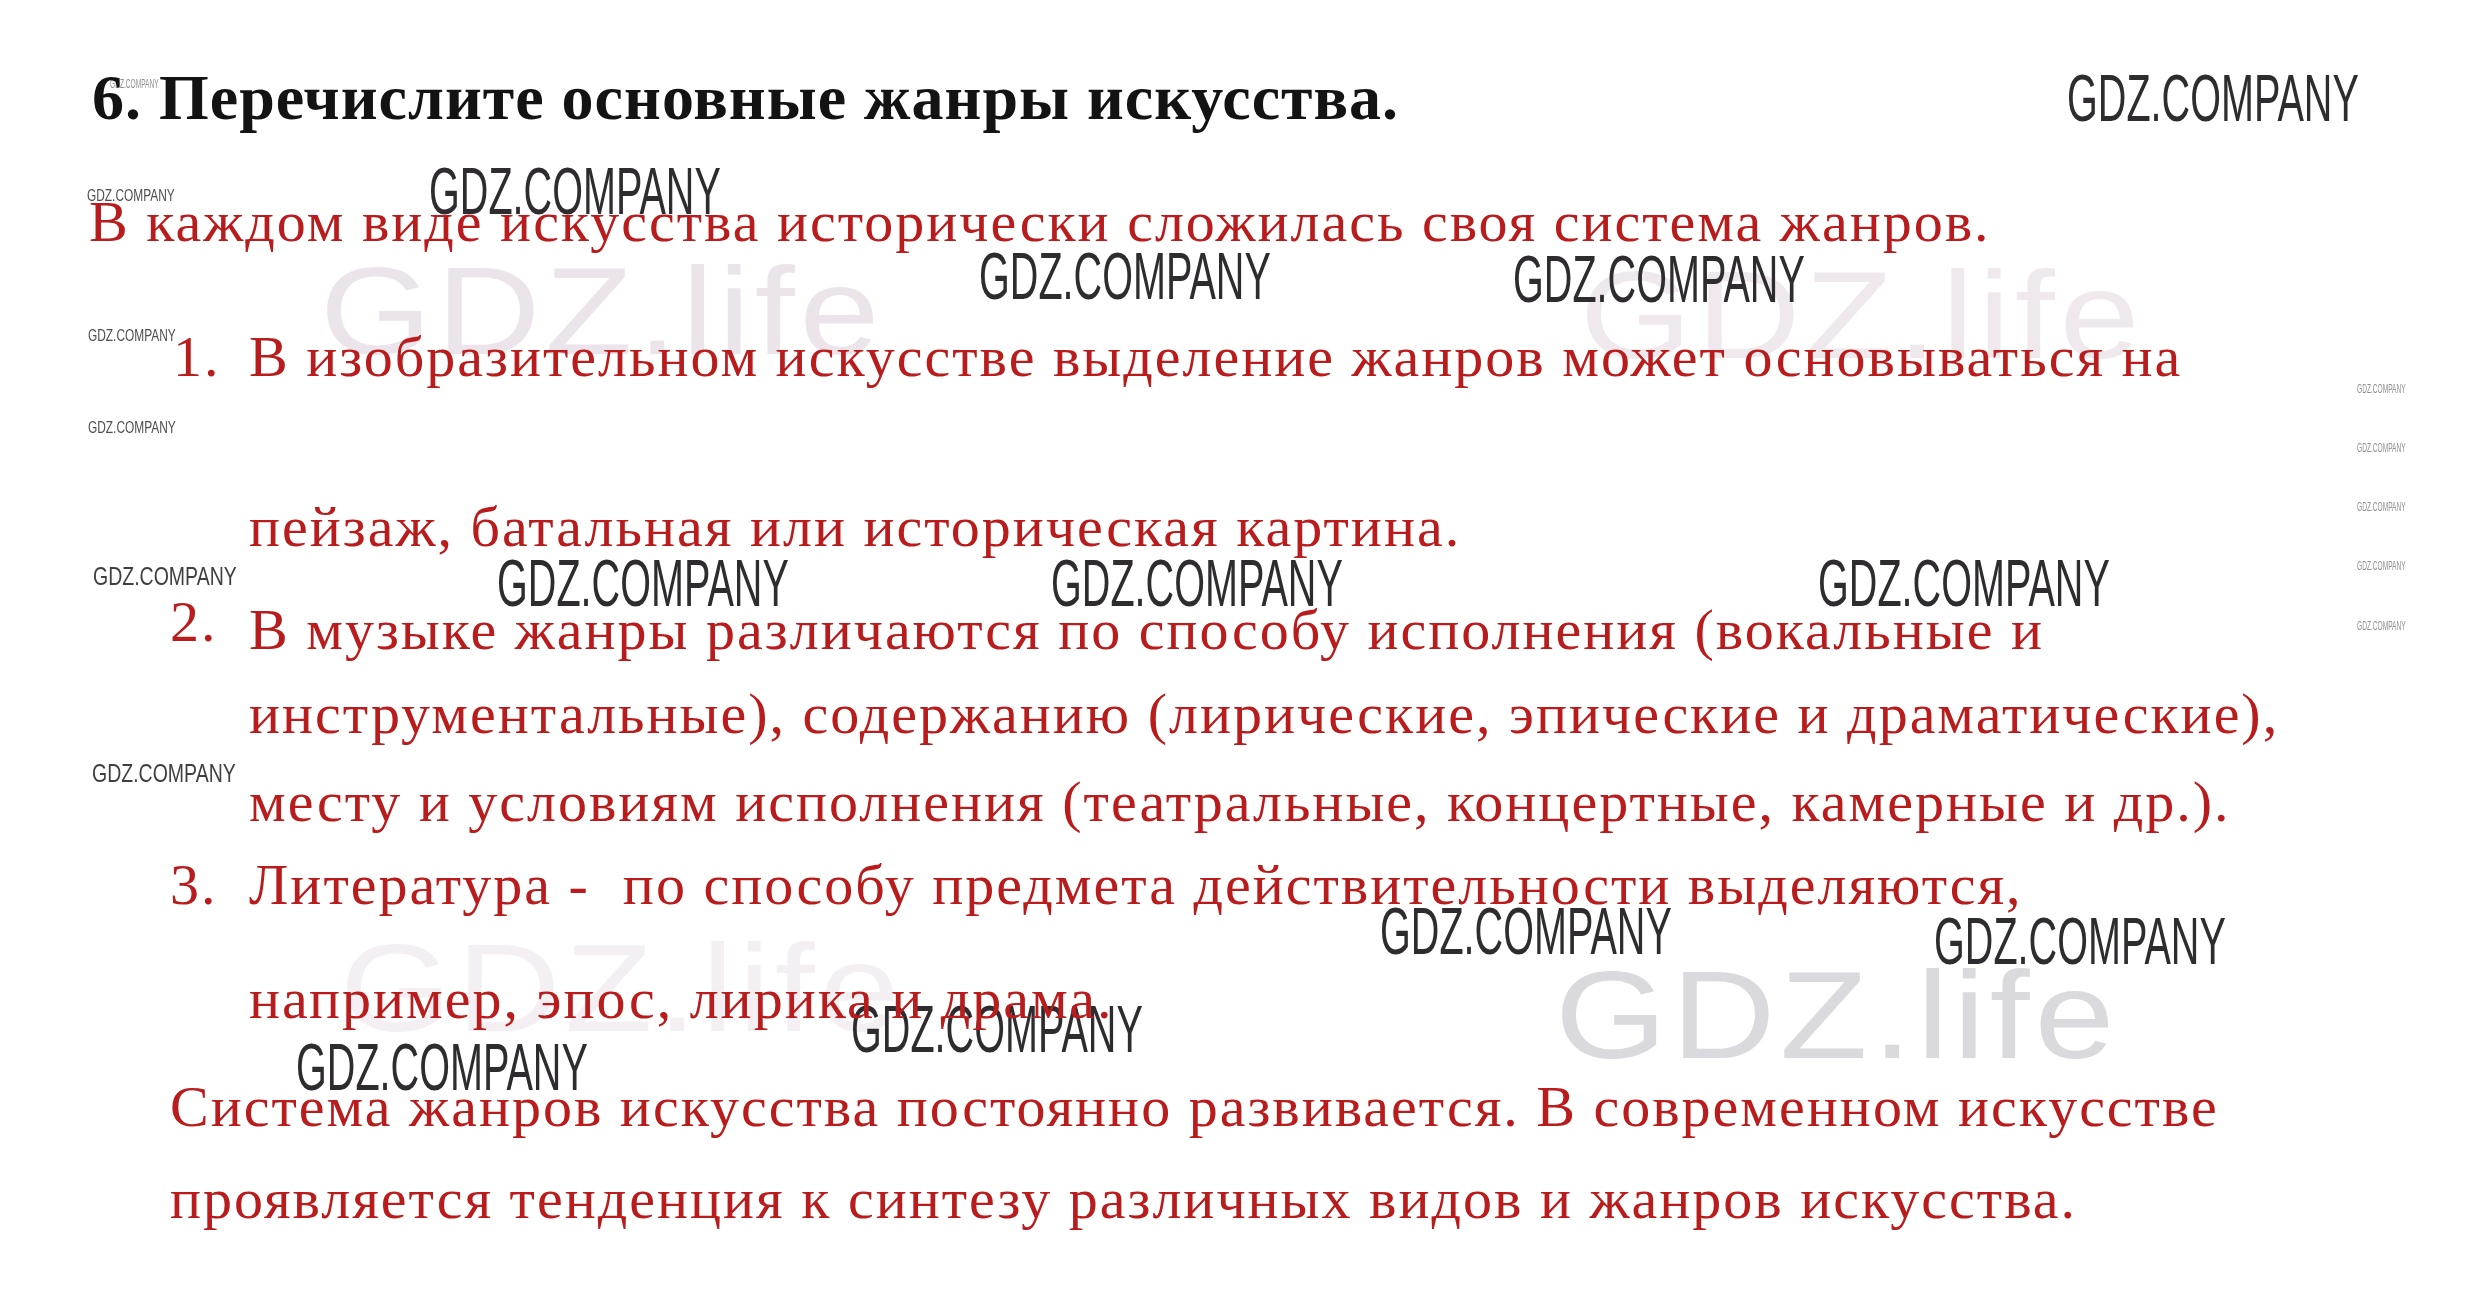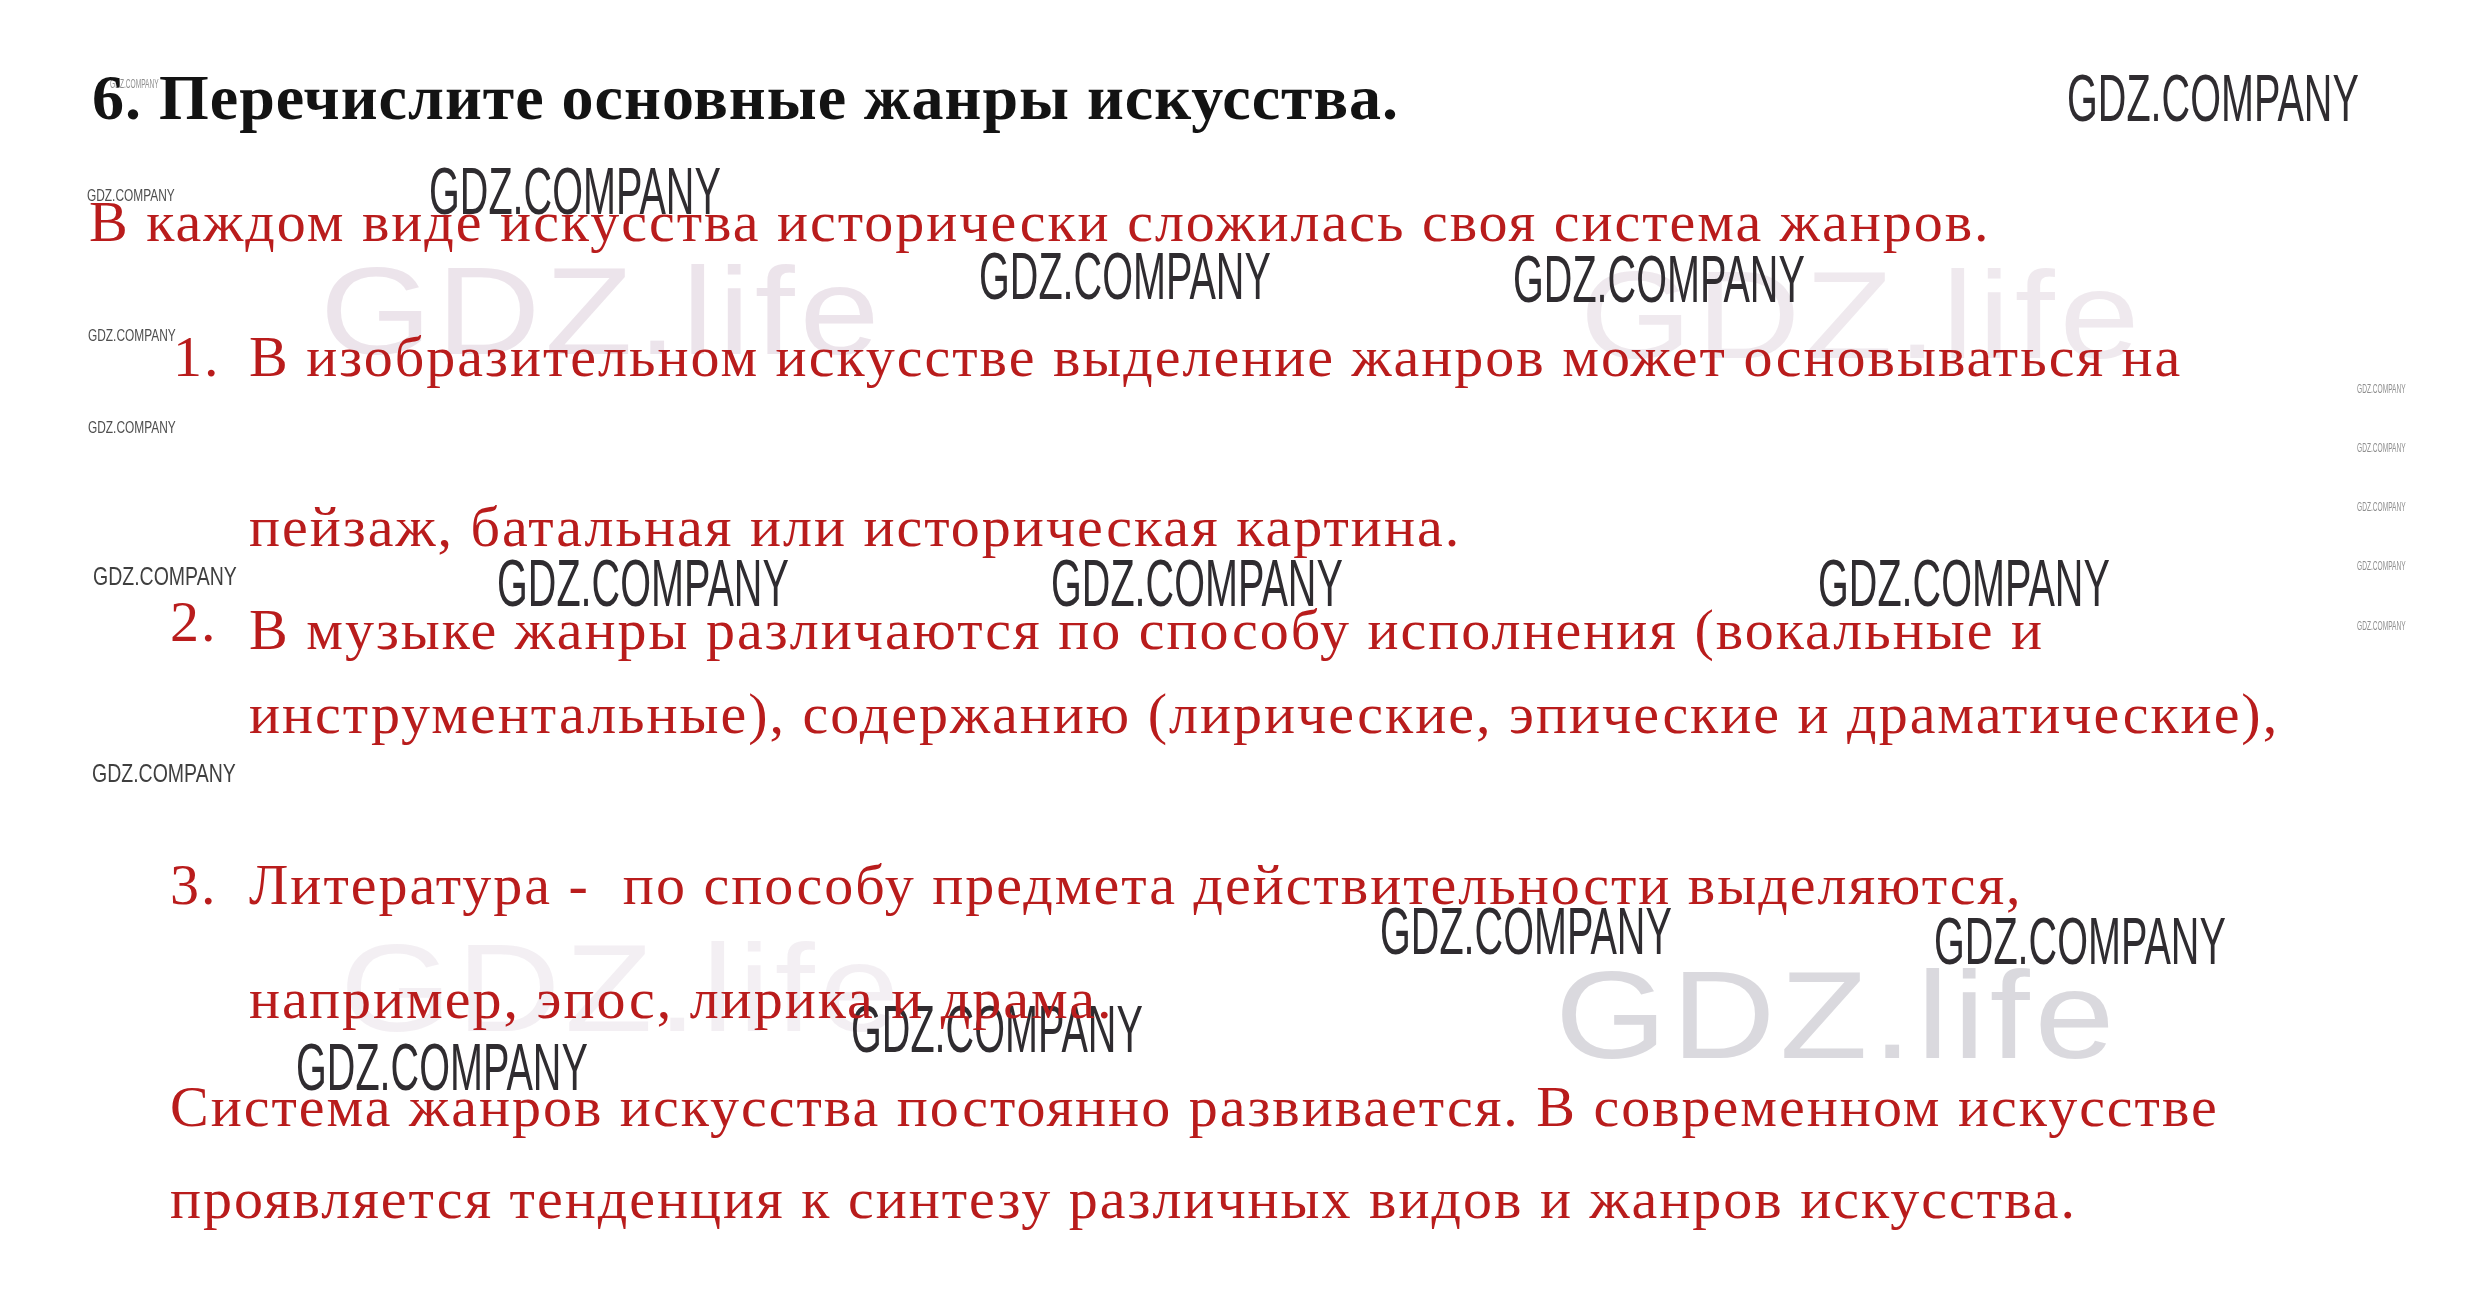--- a/index.html
+++ b/index.html
@@ -107,19 +107,20 @@
 
   <div id="text-layer">
       <div class="line title" style="left: 92px; top: 66px;">6. Перечислите основные жанры искусства.</div>
       <div class="line body" style="left: 89px; top: 193px;">В каждом виде искусства исторически сложилась своя система жанров.</div>
       <div class="line body" style="left: 173px; top: 328px;">1.</div>
       <div class="line body" style="left: 249px; top: 328px;">В изобразительном искусстве выделение жанров может основываться на</div>
       <div class="line body" style="left: 249px; top: 498px;">пейзаж, батальная или историческая картина.</div>
       <div class="line body" style="left: 170px; top: 593px;">2.</div>
       <div class="line body" style="left: 249px; top: 593px; margin-top: 8px;">В музыке жанры различаются по способу исполнения (вокальные и</div>
       <div class="line body" style="left: 249px; top: 685px;">инструментальные), содержанию (лирические, эпические и драматические),</div>
+      <div class="line body" style="left: 249px; top: 773px;">месту и условиям исполнения (театральные, концертные, камерные и др.).</div>
       <div class="line body" style="left: 170px; top: 856px;">3.</div>
       <div class="line body" style="left: 249px; top: 856px;">Литература -  по способу предмета действительности выделяются,</div>
       <div class="line body" style="left: 249px; top: 943px; margin-top: 27px;">например, эпос, лирика и драма.</div>
       <div class="line body" style="left: 170px; top: 1078px; text-align: center;">Система жанров искусства постоянно развивается. В современном искусстве</div>
       <div class="line body" style="left: 170px; top: 1170px;">проявляется тенденция к синтезу различных видов и жанров искусства.</div>
     </div>
 </div>
 
 </body></html>

